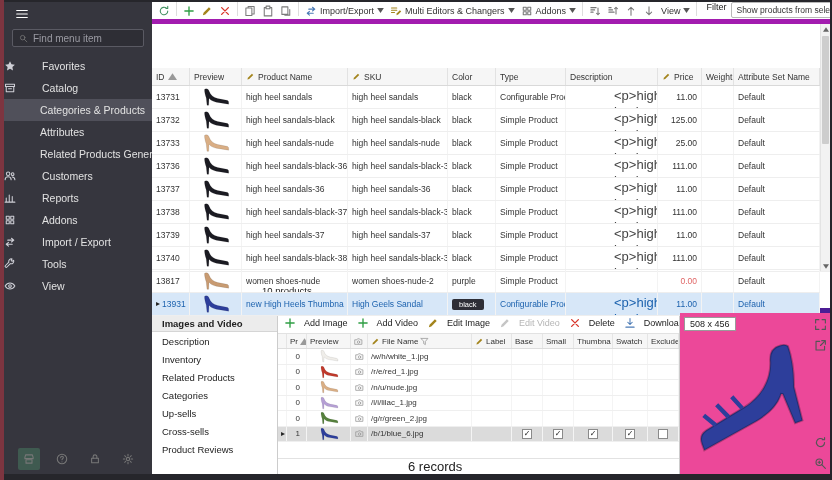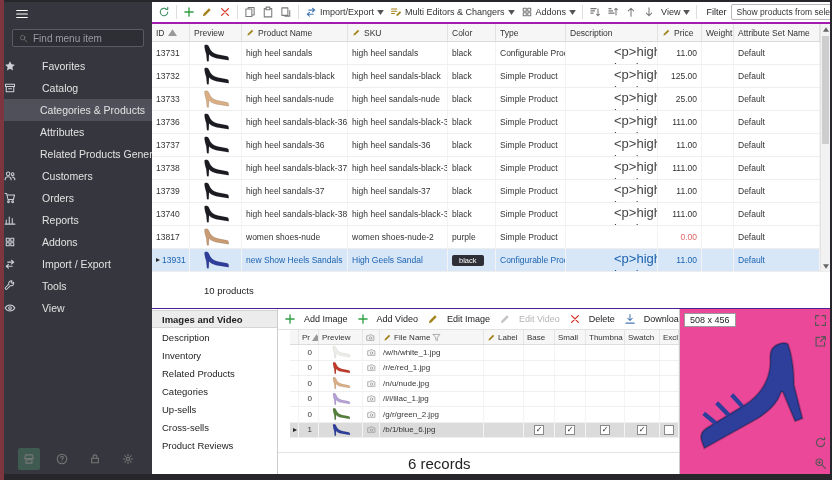--- a/index.html
+++ b/index.html
@@ -21,86 +21,86 @@
   .sb-item.indent { padding-left:36px; }
   .sb-item.selected { background:#50505a; }
   .sb-item .icon { color:#cfcfd6; }
   .sb-footer { height:30px; flex:none; display:flex; align-items:center; justify-content:space-around; padding:0 8px; }
   .sb-fbtn { width:22px; height:22px; display:flex; align-items:center; justify-content:center; border-radius:2px; color:#e8e8e8; }
   .sb-fbtn.active { background:#3f5a50; }
 
   
   .main { flex:1; display:flex; flex-direction:column; min-width:0; background:#fff; }
 
-  .top-toolbar { height:22px; flex:none; display:flex; align-items:center; padding:0 4px; gap:2px; font-size:9px; color:#333; border-bottom:2px solid #a21caf; white-space:nowrap; overflow:hidden; }
+  .top-toolbar { height:22px; flex:none; display:flex; padding:0 4px; gap:2px; font-size:9px; color:#333; border-bottom:5px solid #a21caf; white-space:nowrap; overflow:hidden; }
   .tbtn { height:17px; display:flex; align-items:center; gap:3px; padding:0 2px; border-radius:2px; }
   .sep { width:1px; height:14px; background:#ddd; margin:0 2px; flex:none; }
   .filter-label { margin:0 3px 0 5px; color:#222; }
   .combo { height:16px; border:1px solid #b8b8b8; border-radius:2px; display:flex; align-items:center; justify-content:space-between; padding:0 4px; gap:5px; font-size:8.5px; width:168px; flex:none; overflow:hidden; }
 
   
   .icon { display:inline-flex; width:12px; height:12px; flex:none; align-items:center; justify-content:center; color:#777; }
   .icon svg { width:100%; height:100%; display:block; }
   .icon.xs { width:9px; height:9px; }
   .icon.caret { width:7px; height:5px; color:#555; }
   .icon.gold { color:#a3841c; }
   .icon.dim { color:#999; }
   .c-add { color:#2f9e44; } .c-edit { color:#a3841c; } .c-delete { color:#d9362b; }
   .c-download { color:#4a7ab5; } .c-import-export { color:#4a7ab5; } .c-multi-edit { color:#a3841c; }
   .tb-refresh .icon { color:#3f8f5f; } .tb-add .icon { color:#2f9e44; } .tb-edit .icon { color:#a3841c; }
   .tb-delete .icon { color:#d9362b; } .tb-copy .icon,.tb-paste .icon,.tb-duplicate .icon { color:#7a7a7a; }
 
   
   .grid-wrap { position:relative; height:248px; flex:none; border-bottom:1px solid #eee; }
   .grid-cols { display:grid; grid-template-columns:38px 52px 106px 100px 48px 70px 92px 44px 32px 1fr; }
-  .grid-header { height:18px; background:#f6f6f6; border-bottom:1px solid #d9d9d9; font-size:8.5px; color:#333; margin-right:10px; }
+  .grid-header { height:18px; background:#f6f6f6; border-bottom:1px solid #d9d9d9; font-size:8.5px; color:#333; margin-right:10px;margin-top:44px; }
   .grid-header .cell { display:flex; align-items:center; gap:3px; padding:0 4px; border-right:1px solid #e2e2e2; overflow:hidden; white-space:nowrap; }
   .grid-body { margin-right:10px; }
   .grid-row { height:23px; border-bottom:1px solid #eeeeee; font-size:8.5px; color:#333; }
   .grid-row .cell { display:flex; align-items:center; padding:0 4px; border-right:1px solid #f3f3f3; overflow:hidden; white-space:nowrap; }
   .grid-row .cell.center { justify-content:center; }
   .grid-row .cell.num { justify-content:flex-end; }
   .grid-row .cell.desc { display:block; font-size:13px; line-height:1.2; white-space:normal; padding-top:2px; max-height:22px; color:#444;margin-left:44px; }
   .grid-row.selected { background:#d7e7f8; color:#1c62ae; }
   .grid-row.selected .cell.desc { color:#1c62ae; }
   .price-zero { color:#e06666; }
   .badge { background:#2e2e36; color:#fff; border-radius:2px; padding:1px 7px; font-size:7.5px; }
   .expander { margin-right:2px; font-size:8px; color:#222; line-height:1; }
 
   .vscroll { position:absolute; right:0; top:0; bottom:0; width:10px; background:#f2f2f2; border-left:1px solid #e3e3e3; }
   .vs-arrow { height:10px; display:flex; align-items:center; justify-content:center; }
   .vs-arrow .icon { width:6px; height:5px; color:#666; }
   .vs-thumb { position:absolute; left:1px; right:1px; top:12px; height:108px; background:#cdcdcd; border-radius:1px; }
   .vs-bottom { position:absolute; bottom:0; left:0; right:0; }
 
-  .grid-status { height:36px; flex:none; display:flex; align-items:center; padding-left:52px; font-size:9.5px; color:#222; }
+  .grid-status { height:36px; flex:none; display:flex; align-items:center; padding-left:110px; font-size:9.5px; color:#222; }
 
   
-  .bottom { flex:1; display:flex; border-top:1px solid #4c1d95; min-height:0; }
+  .bottom { flex:1; display:flex; border-top:5px solid #4c1d95; min-height:0; }
   .tabs { width:126px; flex:none; border-right:1px solid #cccccc; font-size:9.5px; color:#222; padding-top:1px; background:#fff; }
   .tab { height:18px; display:flex; align-items:center; padding:0 10px; white-space:nowrap; overflow:hidden; }
   .tab.active { background:#ececec; border-top:1px solid #d5d5d5; border-bottom:1px solid #d5d5d5; font-weight:bold; }
 
   .img-panel { flex:1; display:flex; flex-direction:column; border-right:1px solid #cccccc; min-width:0; }
   .img-toolbar { height:21px; flex:none; display:flex; align-items:center; gap:9px; padding:0 6px; font-size:9px; color:#222; border-bottom:1px solid #e2e2e2; white-space:nowrap; overflow:hidden; }
   .img-tb-item { display:flex; align-items:center; gap:8px; }
   .img-tb-item.disabled { color:#b5b5b5; }
   .img-tb-item.disabled .icon { color:#c5c5c5 !important; }
-  .img-cols { display:grid; grid-template-columns:9px 20px 44px 17px 104px 40px 31px 31px 39px 35px 1fr;margin-left:12px; }
+  .img-cols { display:grid; grid-template-columns:9px 20px 44px 17px 104px 40px 31px 31px 39px 35px 1fr; }
   .img-header { height:15px; background:#f6f6f6; border-bottom:1px solid #dddddd; font-size:8px; color:#333; }
   .img-header .cell { display:flex; align-items:center; gap:2px; padding:0 3px; border-right:1px solid #e5e5e5; overflow:hidden; white-space:nowrap; }
   .img-body { flex:1; overflow:hidden; }
   .img-row { height:15.5px; border-bottom:1px solid #efefef; font-size:8px; color:#333; }
   .img-row .cell { display:flex; align-items:center; padding:0 3px; border-right:1px solid #f4f4f4; overflow:hidden; white-space:nowrap; }
   .img-row .cell.center { justify-content:center; }
   .img-row .cell.num { justify-content:flex-end; padding-right:6px; }
   .img-row.selected { background:#dbdbdb; }
   .cb { width:10px; height:10px; border:1px solid #8a8a8a; background:#fff; display:inline-flex; align-items:center; justify-content:center; font-size:8px; line-height:1; color:#222; }
   .cb.checked::after { content:"\2713"; }
-  .img-status { height:22px; flex:none; border-top:1px solid #e2e2e2; display:flex; align-items:center; padding-left:130px; font-size:15px; color:#222; }
+  .img-status { height:16px; flex:none; border-top:1px solid #e2e2e2; display:flex; align-items:center; padding-left:130px; font-size:13px; color:#222; }
 
   
   .preview { width:150px; flex:none; position:relative; background:#ec4899; }
   .size-box { position:absolute; left:4px; top:4px; border:1px solid #9a9a9a; padding:1px 5px; font-size:9px; color:#222; background:#fff; z-index:2; }
   .pv-top-icons { position:absolute; right:3px; top:4px; display:flex; flex-direction:column; gap:7px; z-index:2; }
   .pv-bottom-icons { position:absolute; right:3px; bottom:4px; display:flex; flex-direction:column; gap:7px; z-index:2; }
   .pv-icon { width:14px; height:14px; color:#555; display:flex; align-items:center; justify-content:center; }
   .pv-icon .icon { width:13px; height:13px; color:#555; }
   .pv-shoe { position:absolute; inset:14px 14px 6px 2px; display:flex; align-items:center; justify-content:center; }
   .pv-shoe svg { transform:rotate(-20deg) scaleX(-1); }
@@ -164,30 +164,20 @@
                 <path d="M1.5 13c0-2.5 1.8-4 4-4s4 1.5 4 4"></path>
                 <circle cx="11.5" cy="5.5" r="1.8"></circle>
                 <path d="M11 9.2c2 .2 3.5 1.6 3.5 3.8"></path>
               </svg>
             </span>
             <span class="sb-label">Customers</span>
           </div>
           <div class="sb-item">
             <span class="icon ">
               <svg viewBox="0 0 16 16" fill="none" stroke="currentColor" stroke-width="1.4" stroke-linecap="round" stroke-linejoin="round">
-                <path d="M1.5 2h2l1.8 8h7.2l1.5-6H4"></path>
-                <circle cx="6" cy="13" r="1.2"></circle>
-                <circle cx="11.5" cy="13" r="1.2"></circle>
-              </svg>
-            </span>
-            <span class="sb-label">Orders</span>
-          </div>
-          <div class="sb-item">
-            <span class="icon ">
-              <svg viewBox="0 0 16 16" fill="none" stroke="currentColor" stroke-width="1.4" stroke-linecap="round" stroke-linejoin="round">
                 <path d="M3 13V8M7 13V4M11 13V6M14.5 13.5H1.5"></path>
               </svg>
             </span>
             <span class="sb-label">Reports</span>
           </div>
           <div class="sb-item">
             <span class="icon ">
               <svg viewBox="0 0 16 16" fill="none" stroke="currentColor" stroke-width="1.4" stroke-linecap="round" stroke-linejoin="round">
                 <path d="M3 3h4v4H3zM9 3h4v4H9zM3 9h4v4H3zM9 9h4v4H9z"></path>
               </svg>
@@ -619,21 +609,21 @@
             <div class="grid-cols grid-row selected">
               <div class="cell">
                 <span class="expander">▸</span>
                 <span>13931</span>
               </div>
               <div class="cell center">
                 <svg width="30" height="20" viewBox="0 0 34 24">
                   <path d="M5 2.2 C7 2 8.2 3 8.8 5.2 C10.2 9.6 14 12.8 19 13.8 L30 16 C31.6 16.4 32.2 17.4 32.2 18.8 L32.2 20.6 L17.4 18.2 C13.6 17.5 11 16.2 9.3 14.2 L9 13.8 L8.6 14 L8.2 22 L6.2 22 L5.3 13.2 C4 9.8 3.2 5.8 3.2 3 C3.7 2.4 4.3 2.2 5 2.2 Z" fill="#2d3e9b" stroke="rgba(0,0,0,0.25)" stroke-width="0.5"></path>
                 </svg>
               </div>
-              <div class="cell">new Show Heels Sandals</div>
+              <div class="cell">new High Heels Thumbna</div>
               <div class="cell">High Geels Sandal</div>
               <div class="cell">
                 <span class="badge">black</span>
               </div>
               <div class="cell">Configurable Product</div>
               <div class="cell desc">&lt;p&gt;high heel sandals high heel sandals&lt;/p&gt; ...</div>
               <div class="cell num">11.00</div>
               <div class="cell num"></div>
               <div class="cell">Default</div>
             </div>

